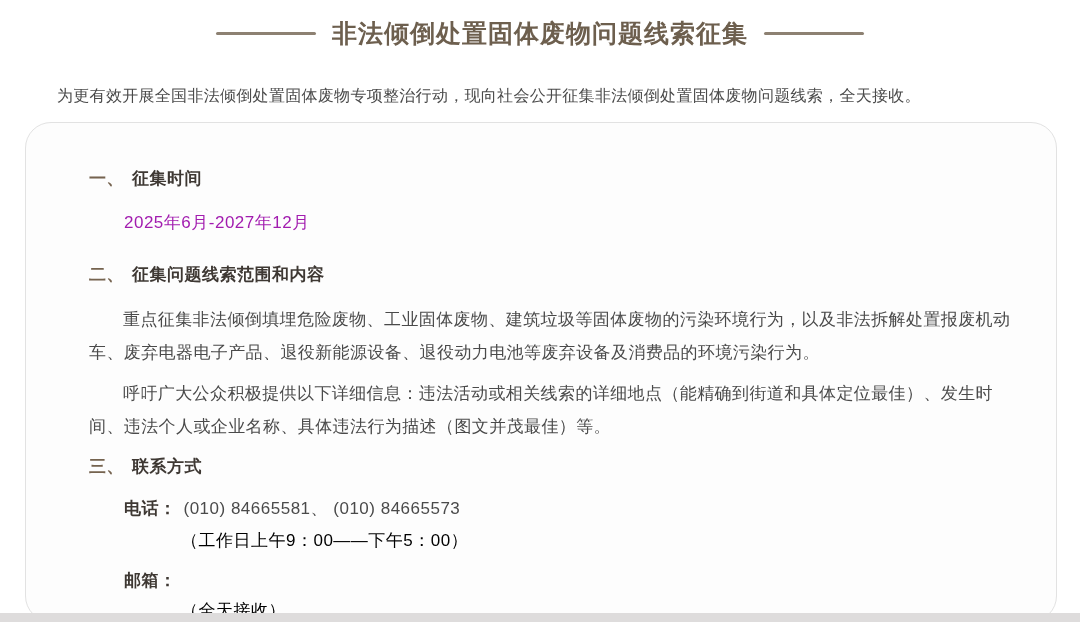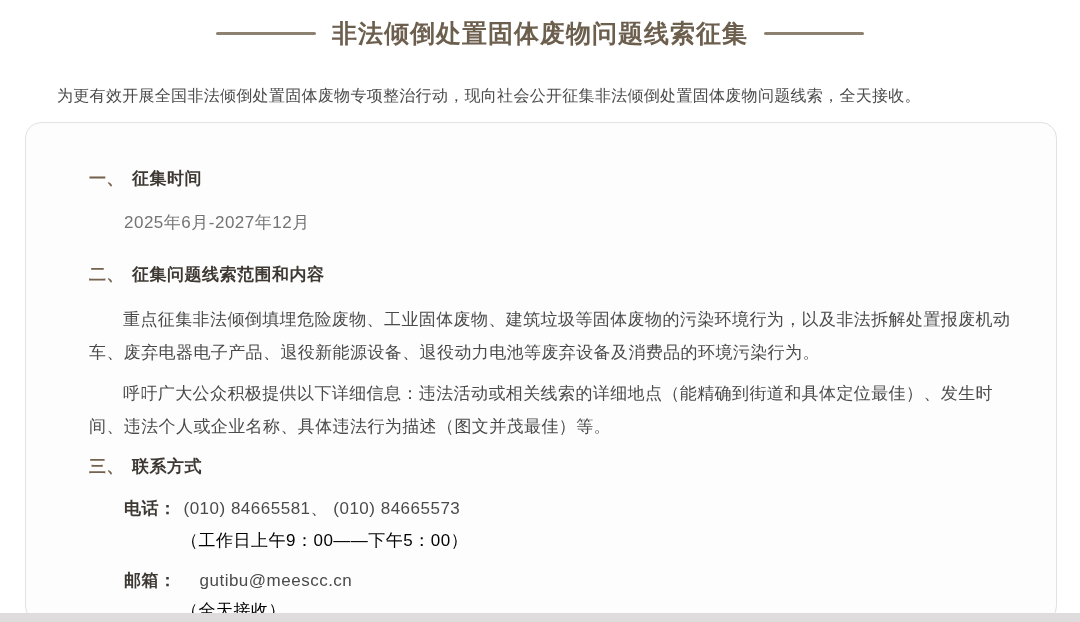--- a/index.html
+++ b/index.html
@@ -32,33 +32,33 @@
     line-height: 20px;
   }
 
   
   .card {
     position: absolute;
     left: 25px; top: 122px;
     width: 1032px; height: 500px;
     background: #fdfdfd;
     border: 1px solid #e2e2e2;
-    border-radius: 16px;
+    border-radius: 26px;
     padding: 46px 50px 0 63px;
   }
 
   .sec-heading {
     margin: 0; font-size: 17px; font-weight: bold;
     color: #3e3833; line-height: 20px; letter-spacing: 0.5px;
   }
   .sec-num { color: #75634f; margin-right: 8px; }
 
   .collection-period {
     margin: 24px 0 0 35px;
-    font-size: 17px; color: #737373; line-height: 20px; letter-spacing: 0.5px;
+    font-size: 17px; color: #a21caf; line-height: 20px; letter-spacing: 0.5px;
   }
 
   .sec2-heading { margin-top: 32px; }
   .body-para {
     margin: 0; width: 925px;
     font-size: 17px; color: #4a4a4a;
     line-height: 33px; letter-spacing: 0.4px;
     text-indent: 2em;
   }
   .para-1 { margin-top: 18px; }
@@ -115,19 +115,18 @@
   </h2>
 
   <div class="contact-row">
     <span class="contact-label">电话：</span>
     <span class="contact-value">(010) 84665581、 (010) 84665573</span>
   </div>
   <p class="contact-sub">（工作日上午9：00——下午5：00）</p>
 
   <div class="contact-row email-row">
     <span class="contact-label">邮箱：</span>
-    <span class="contact-value">gutibu@meescc.cn</span>
   </div>
   <p class="contact-sub email-sub">（全天接收）</p>
 
 </div>
 
 <div class="bottom-band"></div>
 
 </body></html>

